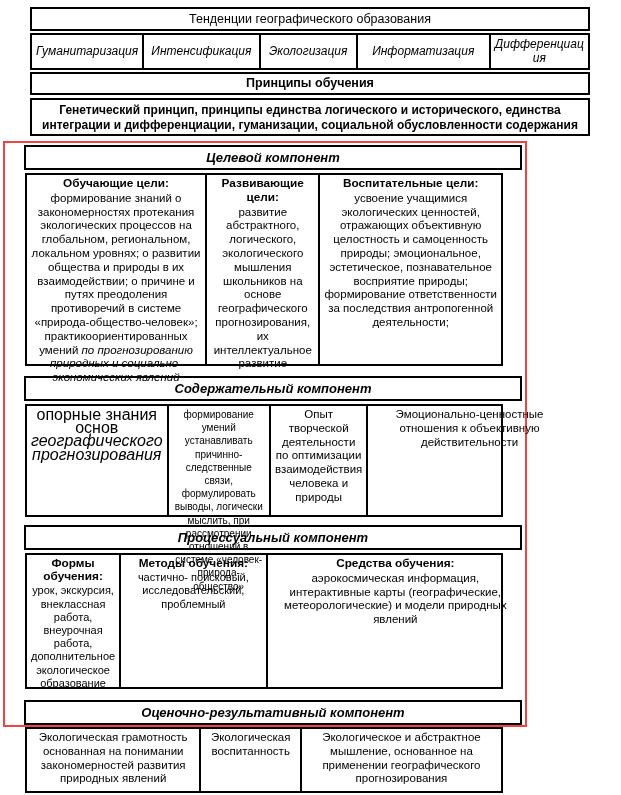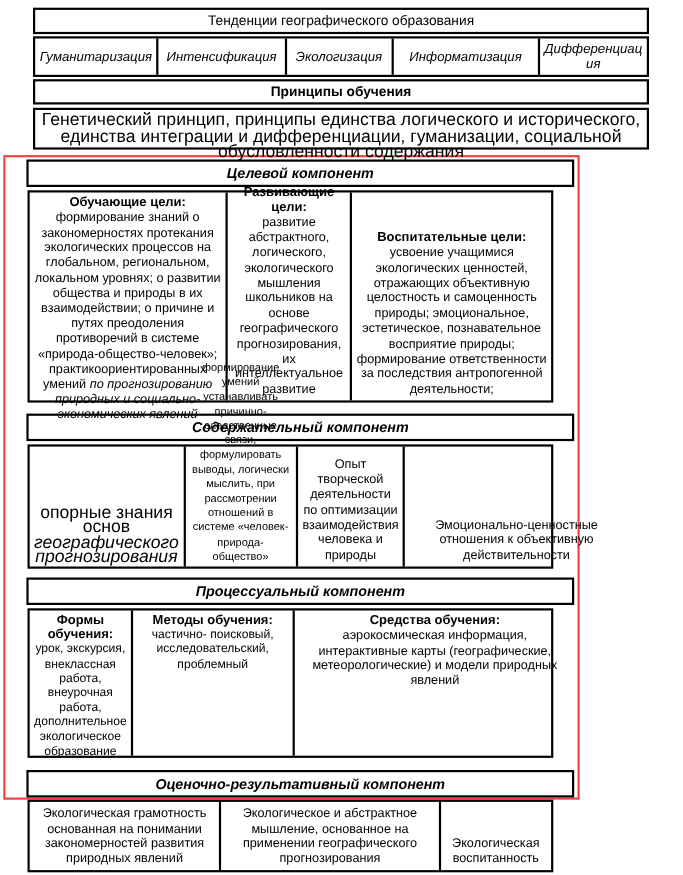--- a/index.html
+++ b/index.html
@@ -25,21 +25,21 @@
     display: flex; align-items: center; justify-content: center;
     font-size: 12px; line-height: 13.5px; padding: 3px 3px; font-style: italic;
   }
   .trend-cell:last-child { border-right: none; overflow-wrap: anywhere; }
   .tc1 { flex: 0 0 20.2%; } .tc2 { flex: 0 0 20.9%; } .tc3 { flex: 0 0 17.5%; }
   .tc4 { flex: 0 0 23.9%; } .tc5 { flex: 0 0 17.5%; }
   .principles-title {
     margin-top: 2px; height: 23px; font-weight: bold; font-size: 12.5px; line-height: 19px;
   }
   .principles-text {
-    margin-top: 3px; height: 38px; font-size: 16px; line-height: 14.5px; padding: 3px 6px;
+    margin-top: 3px; height: 38px; font-size: 12px; line-height: 14.5px; padding: 3px 6px; font-weight: bold;
   }
 
   
   .frame {
     margin: 5px 0 0 3px; width: 524px;
     border: 2px solid #ef4444;
     padding: 2px 3px 0 19px;
   }
   .section-header {
     border: 2px solid #000; text-align: center;
@@ -50,21 +50,21 @@
     display: flex; border: 2px solid #000;
     margin: 3px 19px 0 1px;
   }
   .cell {
     border-right: 2px solid #000;
     display: flex; flex-direction: column;
     text-align: center; padding: 2px 4px;
     font-size: 11.5px; line-height: 13.8px;
   }
   .cell:last-child { border-right: none; }
-  .v-center { justify-content: flex-end; }
+  .v-center { justify-content: flex-start; }
   .cell-title { font-weight: bold; font-size: 11.8px; padding-bottom: 1px; }
   .it { font-style: italic; }
 
   .row-target { height: 193px; }
   .rt1 { flex: 0 0 38.0%; } .rt2 { flex: 0 0 23.9%; } .rt3 { flex: 0 0 38.1%; }
 
   .hdr-content { margin-top: 10px; }
   .row-content { height: 113px; }
   .rc1 { flex: 0 0 16.0%; font-size: 16px; line-height: 13.2px; }
   .rc2 { flex: 0 0 21.6%; font-size: 10px; line-height: 13.2px; }
@@ -153,21 +153,21 @@
       </div>
     </div>
 
     <div class="section-header hdr-eval">Оценочно-результативный компонент</div>
   </div>
 
   <div class="row-eval">
     <div class="cell re1 v-center">
       <div>Экологическая грамотность основанная на понимании закономерностей развития природных явлений</div>
     </div>
+    <div class="cell re3 v-center">
+      <div>Экологическая воспитанность</div>
+    </div>
     <div class="cell re2 v-center">
       <div>Экологическое и абстрактное мышление, основанное на применении географического прогнозирования</div>
-    </div>
-    <div class="cell re3 v-center">
-      <div>Экологическая воспитанность</div>
     </div>
   </div>
 
 </div>
 
 </body></html>

